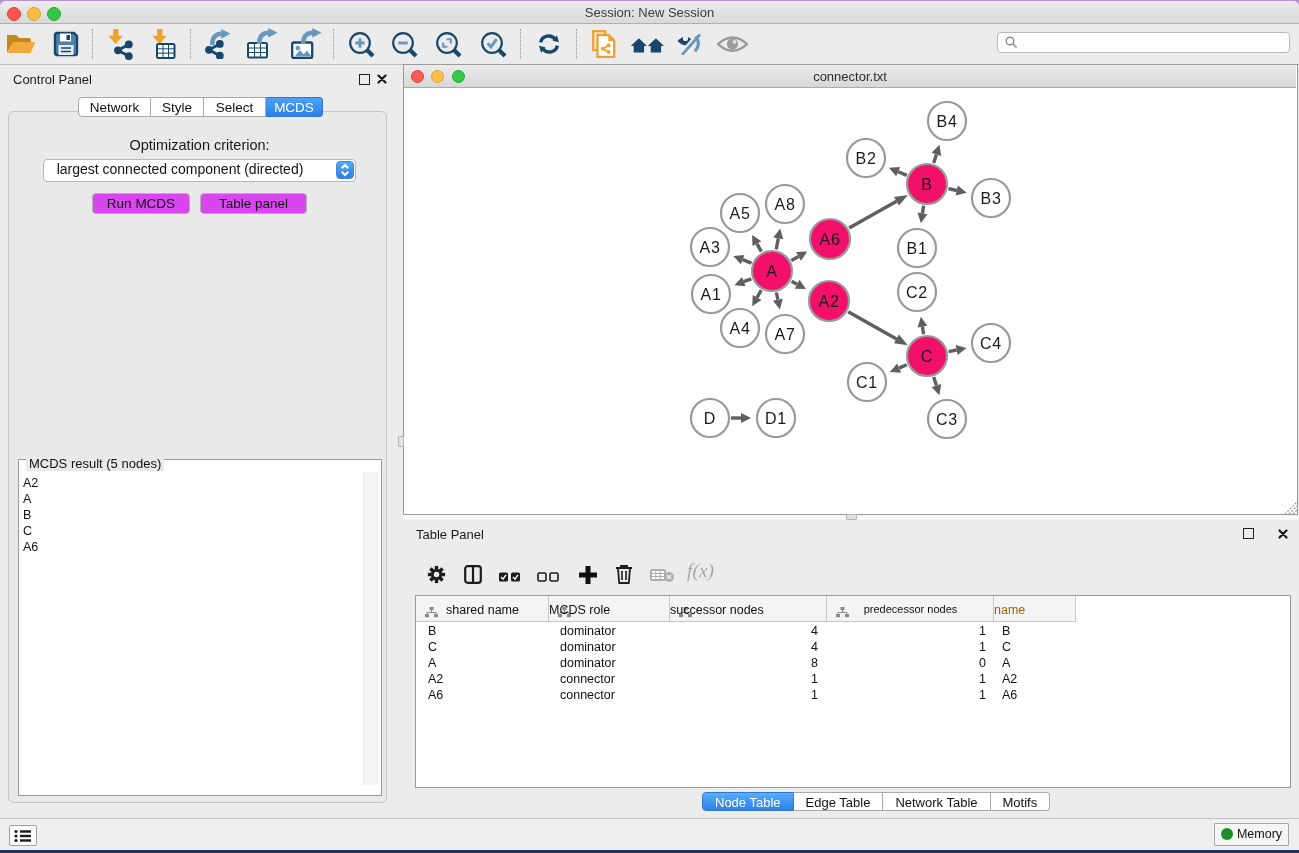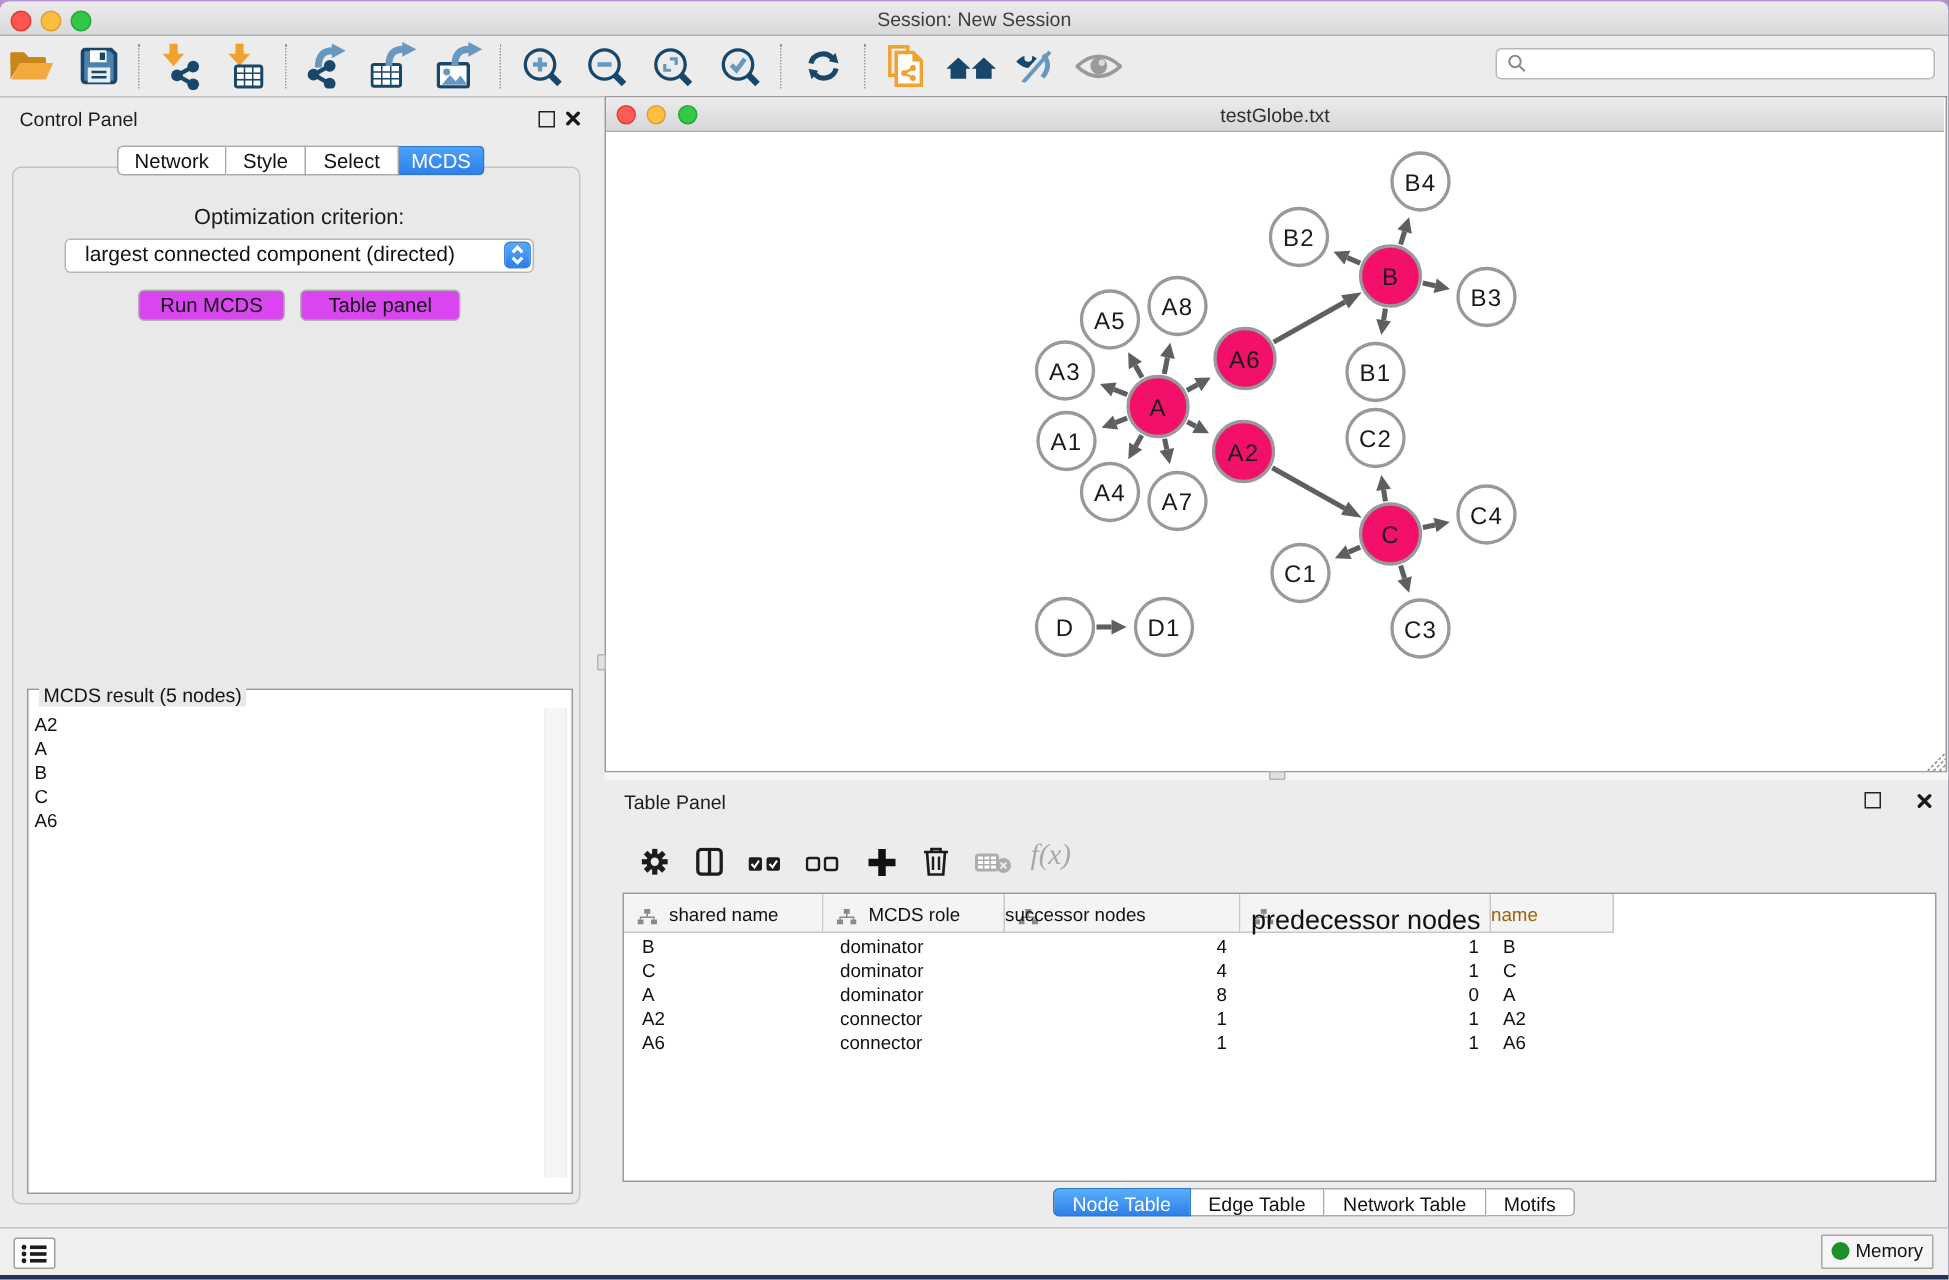--- a/index.html
+++ b/index.html
@@ -187,21 +187,21 @@
 <div style="position:absolute;left:18px;top:458px;width:362px;height:335px;border:1px solid #9a9a9a;background:#fff"></div>
 <div style="position:absolute;left:26px;top:456px;background:#e9e9e9;padding:0 3px;font-size:13px;color:#111;line-height:14px">MCDS result (5 nodes)</div>
 <div style="position:absolute;left:363px;top:471px;width:13px;height:313px;background:#f5f5f5;border-left:1px solid #ececec;border-right:1px solid #ececec"></div>
 <div style="position:absolute;left:23px;top:474px;font-size:12.5px;color:#111;line-height:16px">A2<br>A<br>B<br>C<br>A6</div>
 
 <div style="position:absolute;left:403px;top:63px;width:893px;height:449px;background:#fff;border:1px solid #9a9a9a"></div>
 <div style="position:absolute;left:404px;top:64px;width:892px;height:22px;background:linear-gradient(#ececec,#d7d7d7);border-bottom:1px solid #ababab"></div>
 <div style="position:absolute;left:411px;top:69px;width:11px;height:11px;border-radius:50%;background:#fc5b57;border:0.5px solid #dd3e39"></div>
 <div style="position:absolute;left:431px;top:69px;width:11px;height:11px;border-radius:50%;background:#fdbe41;border:0.5px solid #de9f34"></div>
 <div style="position:absolute;left:452px;top:69px;width:11px;height:11px;border-radius:50%;background:#34c84a;border:0.5px solid #24a73a"></div>
-<div style="position:absolute;left:404px;top:68px;width:892px;text-align:center;font-size:13px;color:#2e2e2e">testGlobe.txt</div>
+<div style="position:absolute;left:404px;top:68px;width:892px;text-align:center;font-size:13px;color:#2e2e2e">connector.txt</div>
 <svg style="position:absolute;left:404px;top:87px" width="893" height="425" viewBox="404 87 893 425" font-family="Liberation Sans, sans-serif">
       <line x1="751.4" y1="277.8" x2="743.7" y2="280.7" stroke="#5f5f5f" stroke-width="3.4"></line>
       <polygon points="734.4,284.2 742.0,276.0 745.5,285.3" fill="#5f5f5f"></polygon>
       <line x1="751.5" y1="262.1" x2="742.6" y2="258.6" stroke="#5f5f5f" stroke-width="3.4"></line>
       <polygon points="733.3,255.0 744.4,254.0 740.8,263.3" fill="#5f5f5f"></polygon>
       <line x1="761.2" y1="289.2" x2="757.1" y2="296.5" stroke="#5f5f5f" stroke-width="3.4"></line>
       <polygon points="752.2,305.2 752.8,294.0 761.5,298.9" fill="#5f5f5f"></polygon>
       <line x1="761.4" y1="250.7" x2="756.9" y2="242.6" stroke="#5f5f5f" stroke-width="3.4"></line>
       <polygon points="752.1,233.9 761.3,240.2 752.5,245.1" fill="#5f5f5f"></polygon>
       <line x1="776.4" y1="291.5" x2="777.9" y2="298.7" stroke="#5f5f5f" stroke-width="3.4"></line>
@@ -356,41 +356,41 @@
     <div style="position:absolute;left:416px;top:601.5px;width:133px;text-align:center;font-size:12.5px;color:#111">shared name</div>
     <div style="position:absolute;left:549px;top:595px;width:120px;height:25px;background:#f4f4f4;border-right:1px solid #c8c8c8;border-bottom:1px solid #c8c8c8"></div>
     <div style="position:absolute;left:558px;top:603px"><svg width="13" height="11" viewBox="0 0 13 11" style="">
         <g fill="#8a8a8a">
           <rect x="4.5" y="0" width="4" height="3.2"></rect>
           <rect x="0" y="7" width="4" height="3.2"></rect>
           <rect x="9" y="7" width="4" height="3.2"></rect>
           <path d="M6.5 3 v2.5 M2 7 V5.5 H11 V7" stroke="#8a8a8a" stroke-width="1" fill="none"></path>
         </g>
       </svg></div>
-    <div style="position:absolute;left:549px;top:601.5px;width:121px;text-align:center;font-size:12.5px;color:#111">MCDS role</div>
+    <div style="position:absolute;left:549px;top:601.5px;width:121px;font-size:12.5px;color:#111">MCDS role</div>
     <div style="position:absolute;left:670px;top:595px;width:156px;height:25px;background:#f4f4f4;border-right:1px solid #c8c8c8;border-bottom:1px solid #c8c8c8"></div>
     <div style="position:absolute;left:679px;top:603px"><svg width="13" height="11" viewBox="0 0 13 11" style="">
         <g fill="#8a8a8a">
           <rect x="4.5" y="0" width="4" height="3.2"></rect>
           <rect x="0" y="7" width="4" height="3.2"></rect>
           <rect x="9" y="7" width="4" height="3.2"></rect>
           <path d="M6.5 3 v2.5 M2 7 V5.5 H11 V7" stroke="#8a8a8a" stroke-width="1" fill="none"></path>
         </g>
       </svg></div>
     <div style="position:absolute;left:670px;top:601.5px;width:157px;text-align:left;font-size:12.5px;color:#111">successor nodes</div>
     <div style="position:absolute;left:827px;top:595px;width:166px;height:25px;background:#f4f4f4;border-right:1px solid #c8c8c8;border-bottom:1px solid #c8c8c8"></div>
     <div style="position:absolute;left:836px;top:603px"><svg width="13" height="11" viewBox="0 0 13 11" style="">
         <g fill="#8a8a8a">
           <rect x="4.5" y="0" width="4" height="3.2"></rect>
           <rect x="0" y="7" width="4" height="3.2"></rect>
           <rect x="9" y="7" width="4" height="3.2"></rect>
           <path d="M6.5 3 v2.5 M2 7 V5.5 H11 V7" stroke="#8a8a8a" stroke-width="1" fill="none"></path>
         </g>
       </svg></div>
-    <div style="position:absolute;left:827px;top:601.5px;width:167px;text-align:center;font-size:18px;color:#111">predecessor nodes</div>
+    <div style="position:absolute;left:827px;top:601.5px;width:167px;text-align:center;font-size:11px;color:#111">predecessor nodes</div>
     <div style="position:absolute;left:994px;top:595px;width:81px;height:25px;background:#f4f4f4;border-right:1px solid #c8c8c8;border-bottom:1px solid #c8c8c8"></div>
     <div style="position:absolute;left:994px;top:601.5px;width:82px;text-align:left;font-size:12.5px;color:#a16207">name</div>
 <div class="tc" style="left:428px;top:623px">B</div>
     <div class="tc" style="left:560px;top:623px">dominator</div>
     <div class="tc" style="left:700px;top:623px;width:118px;text-align:right">4</div>
     <div class="tc" style="left:860px;top:623px;width:126px;text-align:right">1</div>
     <div class="tc" style="left:1002px;top:623px">B</div>
     <div class="tc" style="left:428px;top:639px">C</div>
     <div class="tc" style="left:560px;top:639px">dominator</div>
     <div class="tc" style="left:700px;top:639px;width:118px;text-align:right">4</div>

